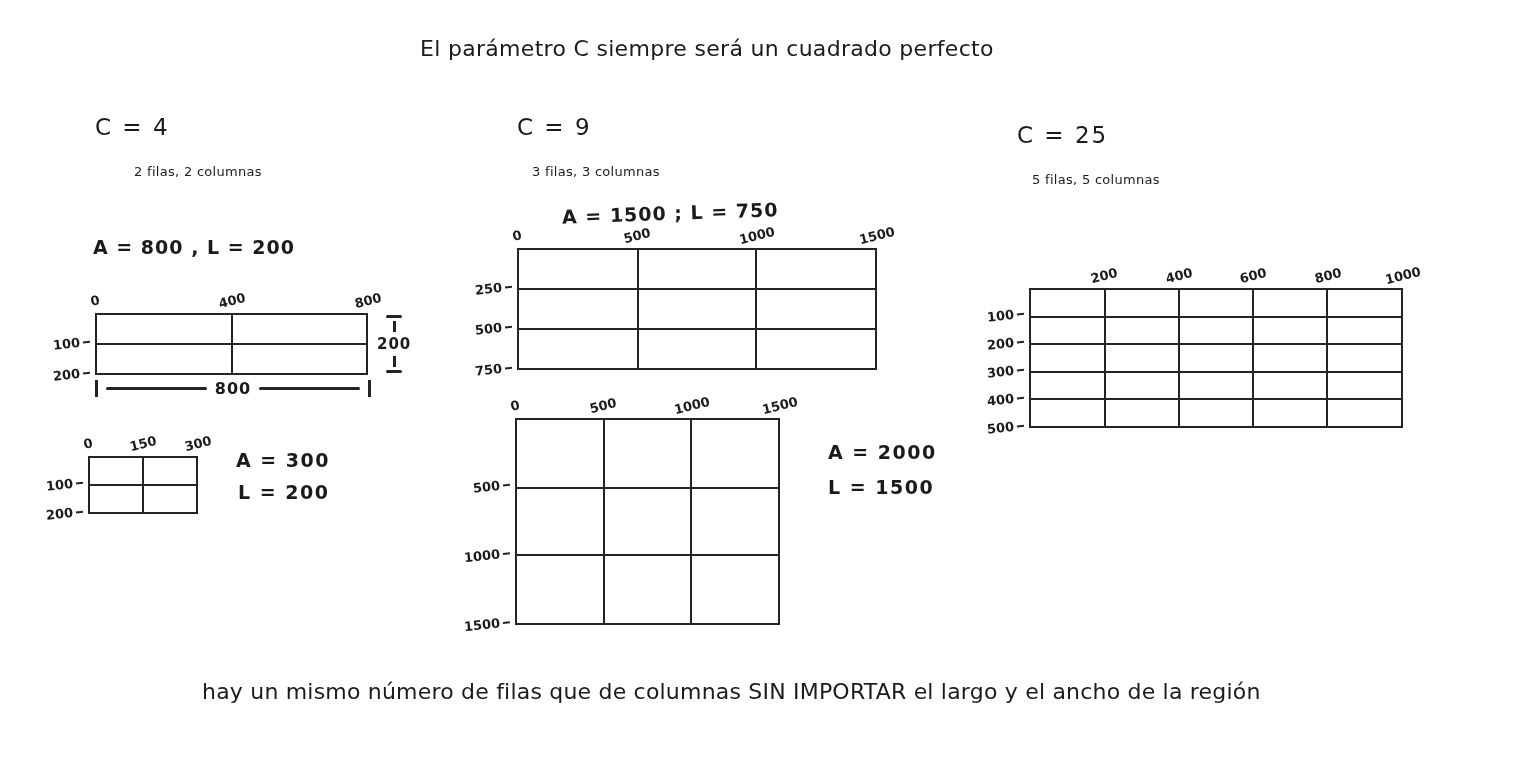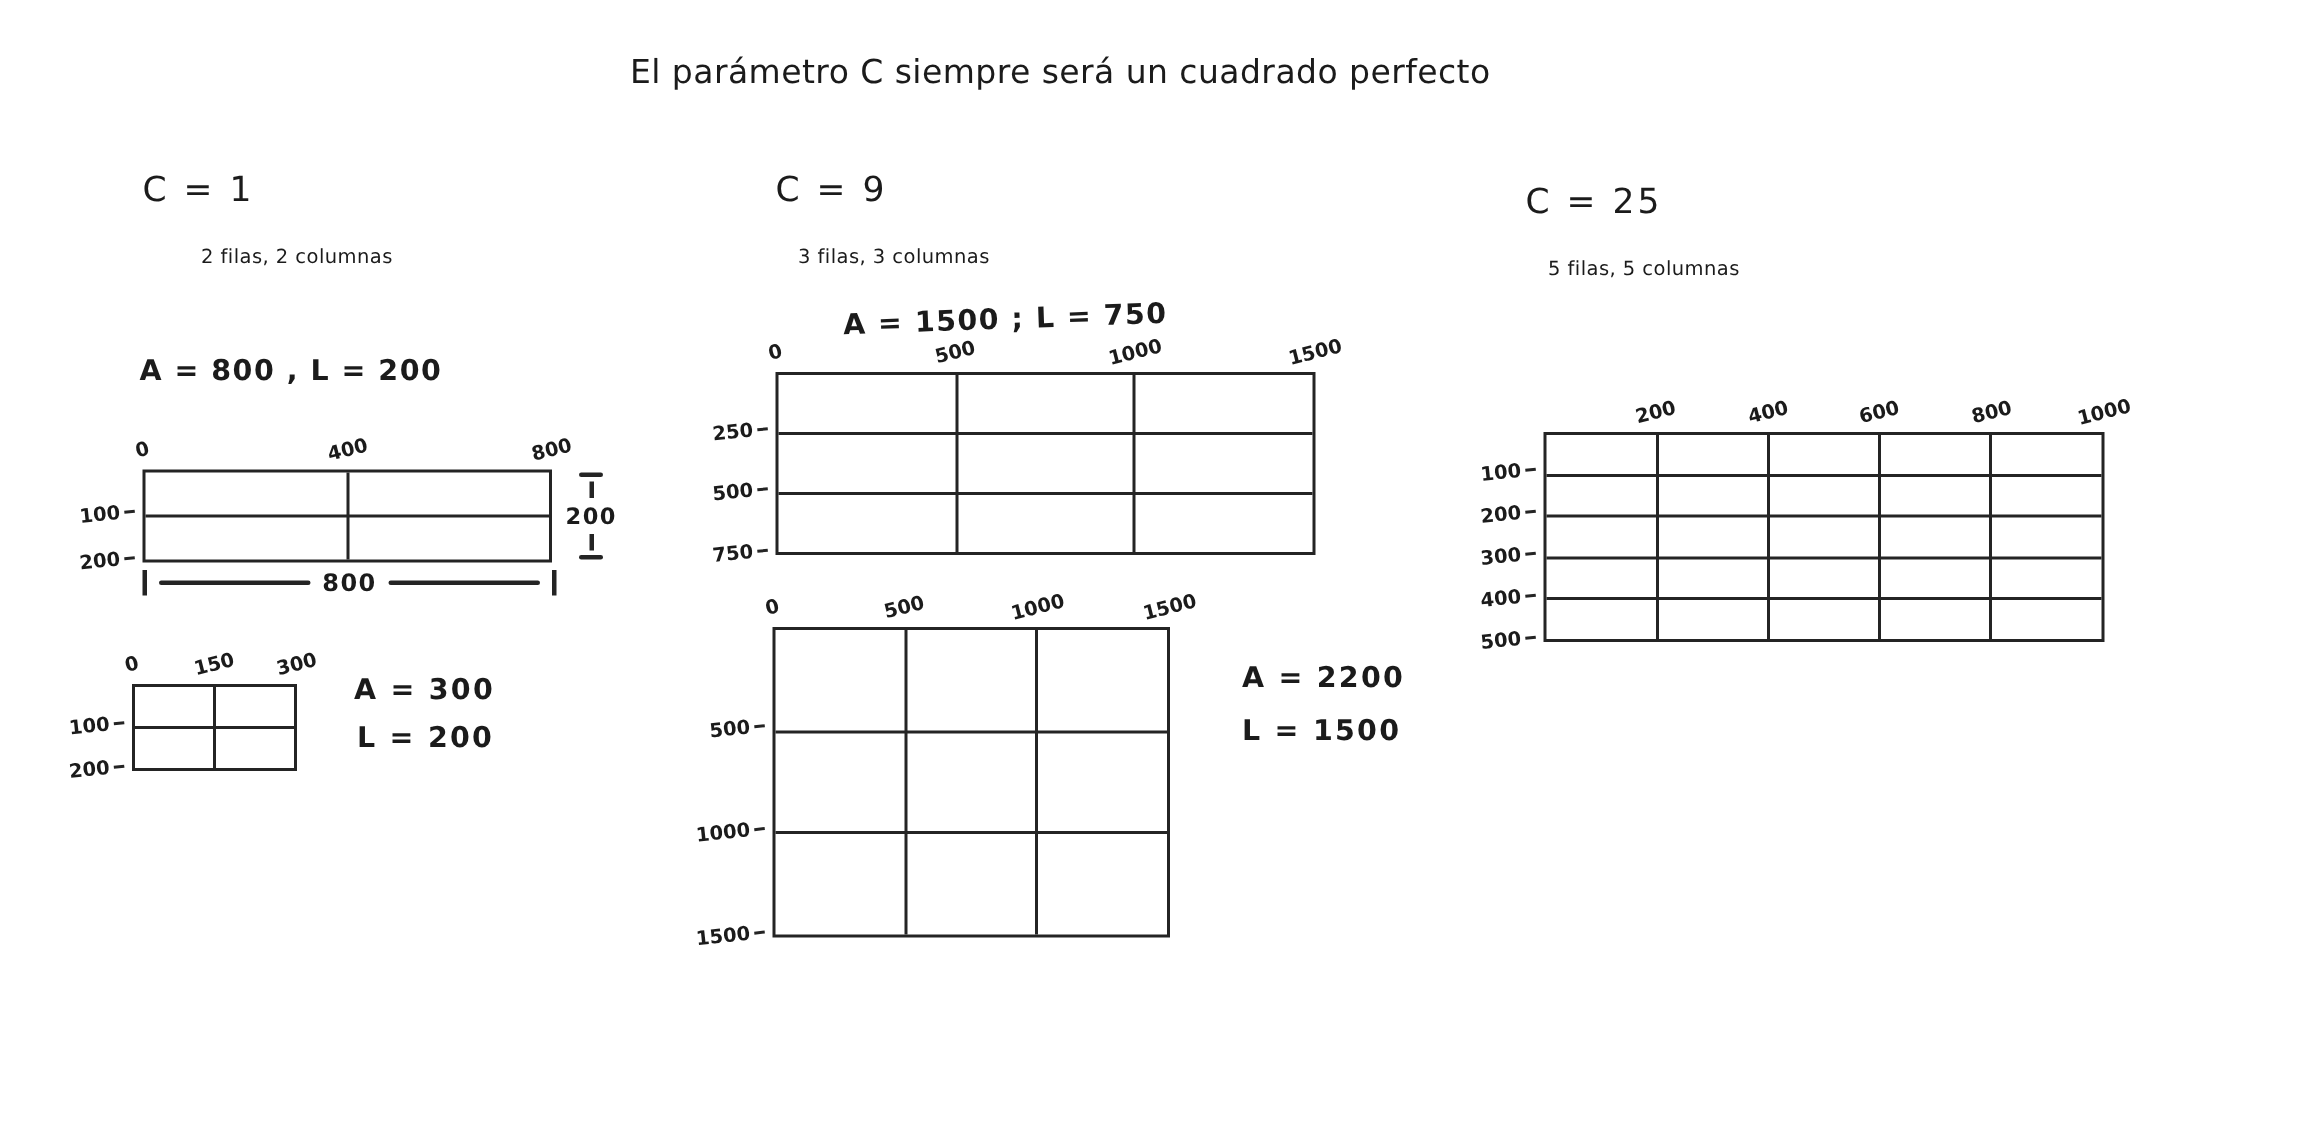--- a/index.html
+++ b/index.html
@@ -45,21 +45,21 @@
 
   .tilt-slight { transform:rotate(-2deg); }
 </style>
 </head>
 <body>
 
 <div class="canvas">
 
   <div class="abs title-text" style="left:420px; top:36px;">El parámetro C siempre será un cuadrado perfecto</div>
 
-  <div class="abs c-label" style="left:95px; top:114px;">C = 1</div>
+  <div class="abs c-label" style="left:95px; top:114px;">C = 4</div>
   <div class="abs filas" style="left:134px; top:164px;">2 filas, 2 columnas</div>
   <div class="abs dims" style="left:93px; top:236px;">A = 800 ,  L = 200</div>
 
   <div class="grid-wrap" style="left:95px; top:313px; width:273px; height:62px;">
       <div class="grid-box">
         <div class="gline v" style="left: calc(50% - 1px);"></div>
         <div class="gline h" style="top: calc(50% - 1px);"></div>
       </div>
       <span class="axis-label x-label" style="left: 0%;">0</span>
       <span class="axis-label x-label" style="left: 50%;">400</span>
@@ -126,21 +126,21 @@
         <div class="gline h" style="top: calc(66.6667% - 1px);"></div>
       </div>
       <span class="axis-label x-label" style="left: 0%;">0</span>
       <span class="axis-label x-label" style="left: 33.33%;">500</span>
       <span class="axis-label x-label" style="left: 66.67%;">1000</span>
       <span class="axis-label x-label" style="left: 100%;">1500</span>
       <span class="axis-label y-label" style="top: 33.33%;">500</span>
       <span class="axis-label y-label" style="top: 66.67%;">1000</span>
       <span class="axis-label y-label" style="top: 100%;">1500</span>
     </div>
-  <div class="abs dims-sm" style="left:828px; top:441px;">A = 2200</div>
+  <div class="abs dims-sm" style="left:828px; top:441px;">A = 2000</div>
   <div class="abs dims-sm" style="left:828px; top:476px;">L = 1500</div>
 
   <div class="abs c-label" style="left:1017px; top:122px;">C = 25</div>
   <div class="abs filas" style="left:1032px; top:172px;">5 filas, 5 columnas</div>
 
   <div class="grid-wrap" style="left:1029px; top:288px; width:374px; height:140px;">
       <div class="grid-box">
         <div class="gline v" style="left: calc(20% - 1px);"></div>
         <div class="gline v" style="left: calc(40% - 1px);"></div>
         <div class="gline v" style="left: calc(60% - 1px);"></div>
@@ -155,14 +155,15 @@
       <span class="axis-label x-label" style="left: 60%;">600</span>
       <span class="axis-label x-label" style="left: 80%;">800</span>
       <span class="axis-label x-label" style="left: 100%;">1000</span>
       <span class="axis-label y-label" style="top: 20%;">100</span>
       <span class="axis-label y-label" style="top: 40%;">200</span>
       <span class="axis-label y-label" style="top: 60%;">300</span>
       <span class="axis-label y-label" style="top: 80%;">400</span>
       <span class="axis-label y-label" style="top: 100%;">500</span>
     </div>
 
+  <div class="abs footer-line" style="left:202px; top:679px;">hay un mismo número de filas que de columnas SIN IMPORTAR el largo y el ancho de la región</div>
 
 </div>
 
 </body></html>

